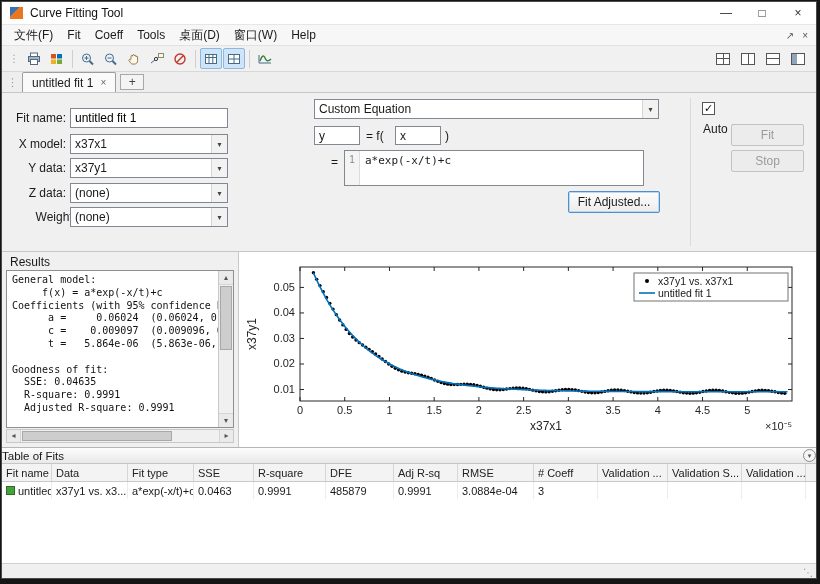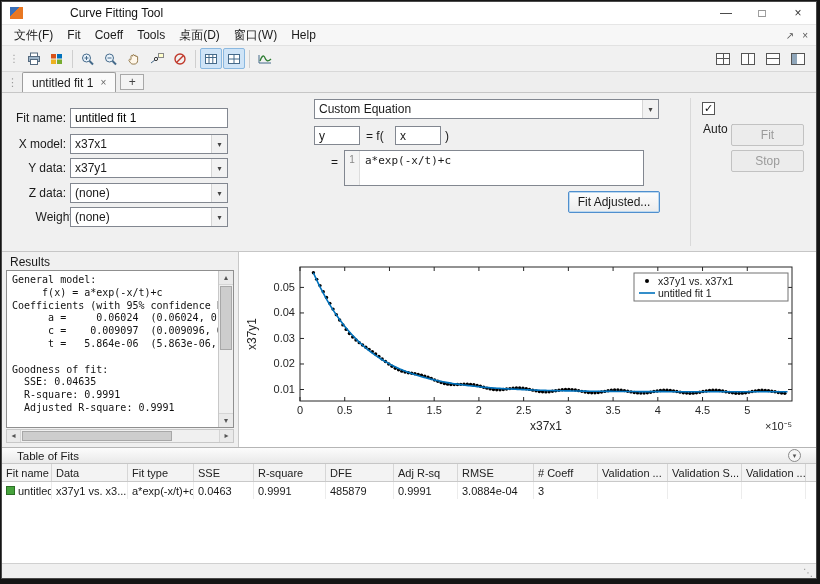--- a/index.html
+++ b/index.html
@@ -6,21 +6,21 @@
   body {
     width: 820px; height: 584px; position: relative; overflow: hidden;
     background: #151515;
     font-family: "Liberation Sans", sans-serif; font-size: 12px; color: #1a1a1a;
   }
   .window { position: absolute; left: 1px; top: 1px; width: 816px; height: 578px;
     background: #f0f0f0; border: 1px solid #4a4a4a; }
 
   
   .titlebar { position: absolute; top: 0; left: 0; right: 0; height: 23px;
-    background: #ffffff; border-bottom: 1px solid #e6e6e6; display: flex; align-items: center; gap: 40px; }
+    background: #ffffff; border-bottom: 1px solid #e6e6e6; display: flex; align-items: center; }
   .app-icon { width: 13px; height: 12px; margin: 0 7px 0 8px; flex: none;
     background: linear-gradient(135deg, #3b6fb6 0 38%, #e87722 38% 100%); }
   .title-text { font-size: 12px; color: #111; }
   .win-controls { margin-left: auto; display: flex; height: 100%; }
   .win-btn { width: 36px; display: flex; align-items: center; justify-content: center;
     font-size: 12px; color: #333; }
 
   
   .menubar { position: absolute; top: 23px; left: 0; right: 0; height: 21px;
     background: #f7f7f7; border-bottom: 1px solid #e2e2e2;
@@ -115,21 +115,21 @@
   .hs-thumb { width: 150px; height: 10px; margin-left: 1px; background: #cdcdcd; border: 1px solid #a8a8a8; }
   .plotpanel { position: absolute; left: 236px; top: 0; right: 0; bottom: 0;
     background: #fff; border-left: 1px solid #c8c8c8; }
   #plot-svg { position: absolute; left: 1px; top: 3px; }
   #plot-svg text { font-family: "Liberation Sans", sans-serif; }
 
   
   .tablefits { position: absolute; top: 445px; left: 0; right: 0; height: 116px;
     background: #fff; border-top: 1px solid #b5b5b5; }
   .tof-titlebar { height: 16px; background: linear-gradient(#fcfcfc, #e9e9e9);
-    border-bottom: 1px solid #c6c6c6; display: flex; align-items: center; padding: 0 15px; font-size: 11.5px; }
+    border-bottom: 1px solid #c6c6c6; display: flex; align-items: center; padding: 0 0; font-size: 11.5px; }
   .tof-collapse { margin-left: auto; width: 13px; height: 13px; border: 1px solid #8a8a8a;
     border-radius: 50%; background: #f5f5f5; color: #555; font-size: 7px;
     display: flex; align-items: center; justify-content: center; }
   .tof-header { display: flex; height: 18px; background: #f3f3f3; border-bottom: 1px solid #c9c9c9; }
   .tof-hcell { border-right: 1px solid #d6d6d6; padding: 0 4px; font-size: 11px; color: #222;
     display: flex; align-items: center; gap: 3px; overflow: hidden; white-space: nowrap; }
   .sort-ind { font-size: 8px; color: #666; }
   .tof-row { display: flex; height: 17px; background: #fff; }
   .tof-cell { border-right: 1px solid #ececec; padding: 0 4px; font-size: 11px;
     display: flex; align-items: center; gap: 3px; overflow: hidden; white-space: nowrap; }

